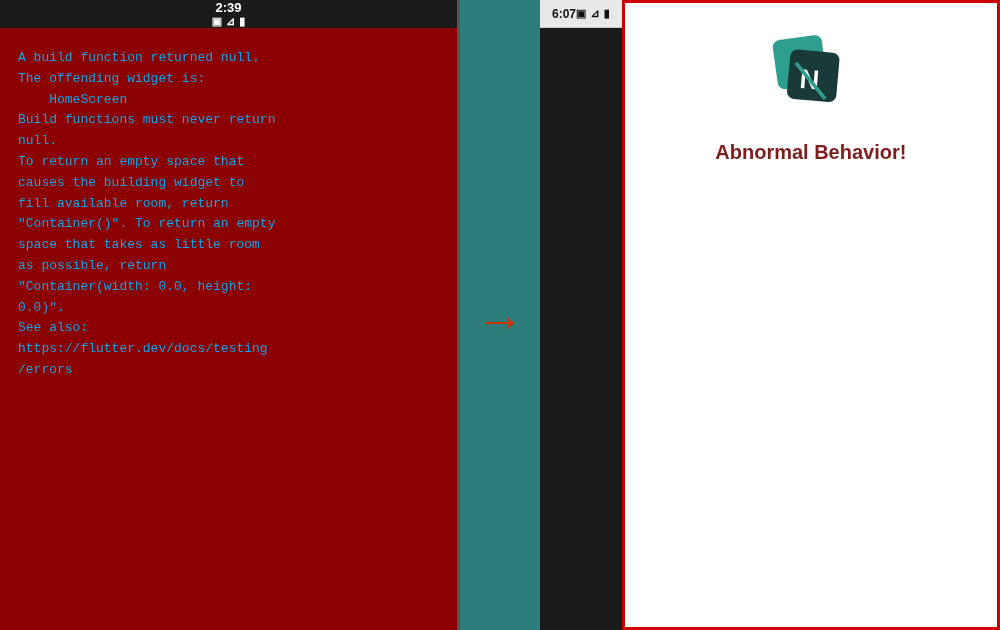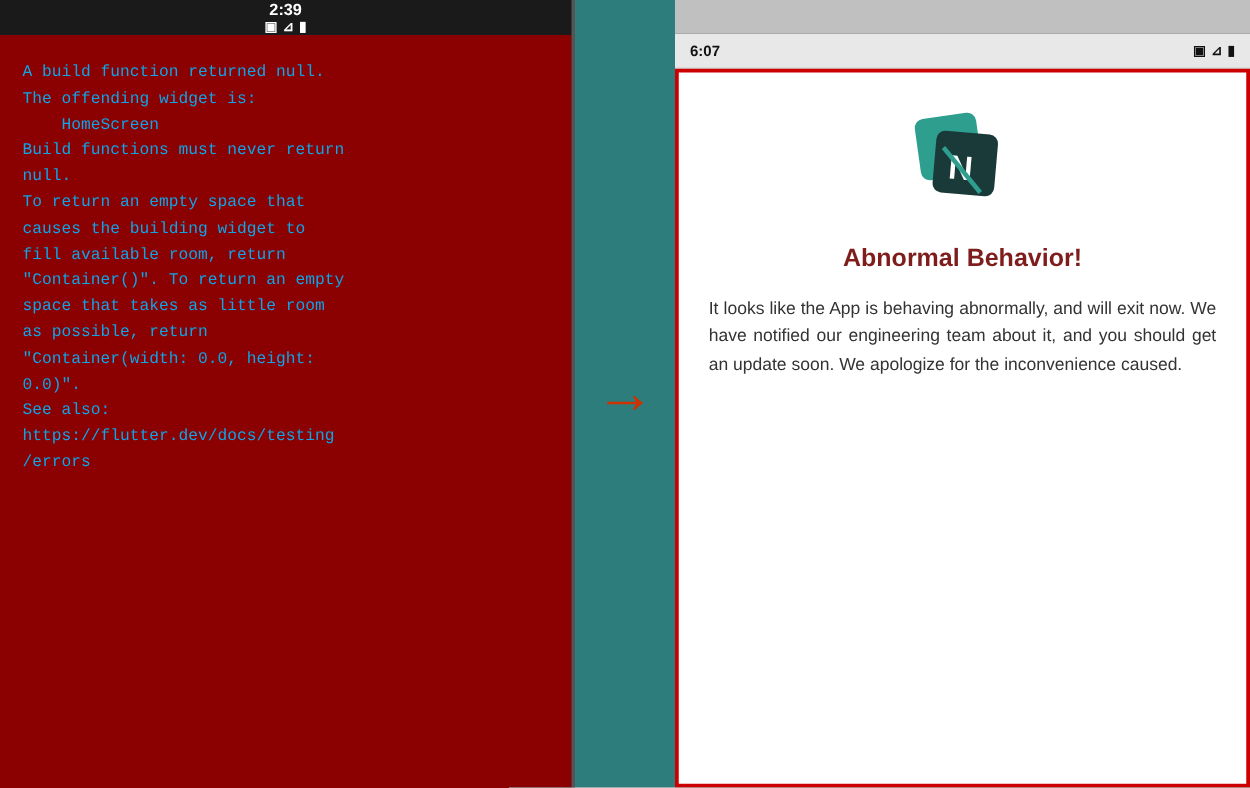--- a/index.html
+++ b/index.html
@@ -72,23 +72,21 @@
       font-size: 48px;
       color: #cc3300;
       line-height: 1;
     }
 
     
     .phone-right {
       flex: 1;
       background: #1a1a1a;
       display: flex;
-      flex-direction: column;
       position: relative;
-      margin-top: 27px;
     }
     .status-bar-right {
       height: 28px;
       background: #e8e8e8;
       display: flex;
       align-items: center;
       justify-content: space-between;
       padding: 0 12px;
       color: #111;
       font-size: 12px;
@@ -198,18 +196,14 @@
 
         <rect x="25" y="20" width="55" height="55" rx="8" ry="8" fill="#1a3a3a" transform="rotate(5, 52, 47)"></rect>
 
         <text x="38" y="62" font-family="Arial" font-size="30" font-weight="bold" fill="white" transform="rotate(5, 52, 47)">N</text>
 
         <line x1="32" y1="35" x2="68" y2="72" stroke="#2e9e8f" stroke-width="4" transform="rotate(5, 52, 47)"></line>
       </svg>
     </div>
 
     <div class="abnormal-title">Abnormal Behavior!</div>
-    <div class="abnormal-body">
-      <span>It looks like the App is behaving abnormally, and will exit now. We have notified our engineering team about it, and you should get an update soon.
-We apologize for the inconvenience caused.</span>
-    </div>
   </div>
 </div>
 
 </body></html>

